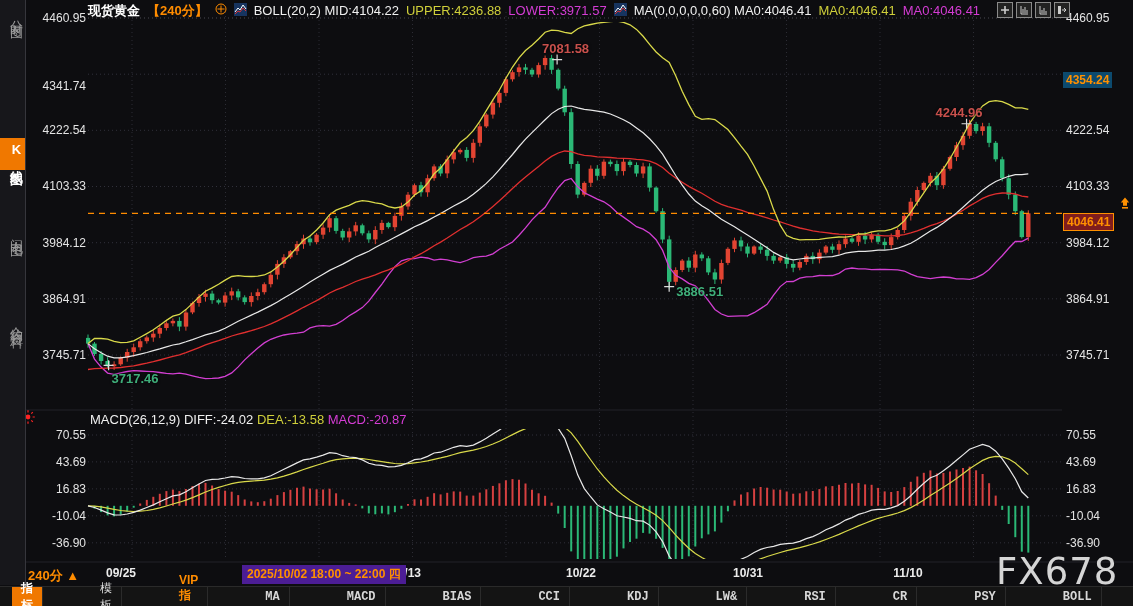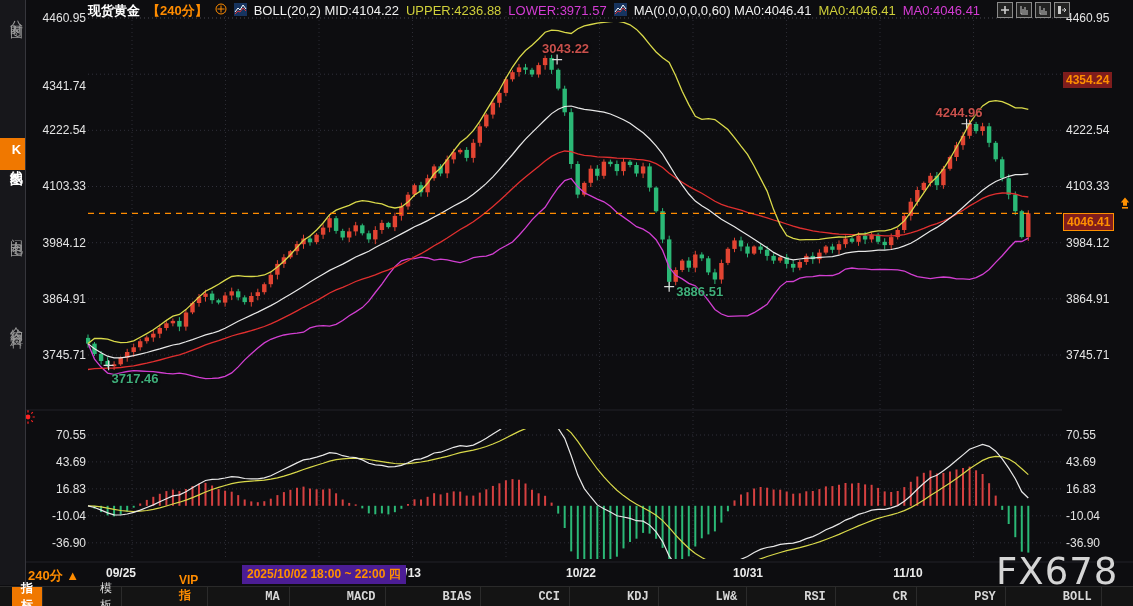--- a/index.html
+++ b/index.html
@@ -21,21 +21,21 @@
   .tbtn{width:14px;height:14px;background:#222;border:1px solid #8a8a8a;display:flex;
         align-items:center;justify-content:center;cursor:pointer;}
   
   .axlab{position:absolute;font-size:12px;color:#e4e4e4;z-index:2;line-height:14px;}
   .axlab.l{left:36px;width:50px;text-align:right;}
   .axlab.r{left:1066px;width:62px;text-align:left;}
   .datelab{position:absolute;top:566px;width:64px;text-align:center;font-size:12px;font-weight:bold;
            color:#ececec;z-index:2;}
   .pricebox{position:absolute;left:1063px;font-size:12px;font-weight:bold;color:#ff9000;
             padding:1px 3px;z-index:3;}
-  .pricebox.prev{background:#7f1d1d;}
+  .pricebox.prev{background:#0c4a6e;}
   .pricebox.cur{background:#7f1d1d;border:1px solid #ff9000;}
   .alert-arrow{position:absolute;left:1119px;top:195px;z-index:3;}
   
   .ann{position:absolute;font-size:13px;font-weight:bold;z-index:2;text-shadow:0 0 3px #000;}
   .ann.red{color:#c8504c;} .ann.green{color:#3fae7a;}
   
   .macdrow{position:absolute;left:90px;top:412px;font-size:13px;z-index:2;white-space:nowrap;}
   .macdrow .w{color:#f0f0f0;} .macdrow .yel{color:#cfcf3a;} .macdrow .mag{color:#d43cd4;}
   
   .period{position:absolute;left:28px;top:567px;color:#ff8c00;font-size:13px;font-weight:bold;
@@ -621,20 +621,25 @@
 
   <span class="burst">
     <svg width="16" height="16">
       <circle cx="8" cy="8" r="2.4" fill="#ff2323"></circle>
       <g stroke="#ff2323" stroke-width="1.2">
         <path d="M8 1.2v2.2M8 12.6v2.2M1.2 8h2.2M12.6 8h2.2M3.2 3.2l1.5 1.5M11.3 11.3l1.5 1.5M12.8 3.2l-1.5 1.5M4.7 11.3l-1.5 1.5"></path>
       </g>
     </svg>
   </span>
 
+  <div class="macdrow">
+    <span class="w">MACD(26,12,9) DIFF:-24.02</span>
+    <span class="yel">DEA:-13.58</span>
+    <span class="mag">MACD:-20.87</span>
+  </div>
 
   <div class="period">240分 ▲</div>
   <div class="tooltip">2025/10/02 18:00 ~ 22:00 四</div>
   <div class="watermark">FX678</div>
 
   <div class="tabbar" id="tabbar">
       <div class="tab active">指标</div>
       <div class="tab ">模板</div>
       <div class="tab vip">VIP指标</div>
       <div class="tab en">MA</div>
@@ -674,18 +679,18 @@
       <div class="axlab r" style="top: 481.89px;">16.83</div>
       <div class="axlab l" style="top: 508.845px;">-10.04</div>
       <div class="axlab r" style="top: 508.845px;">-10.04</div>
       <div class="axlab l" style="top: 535.79px;">-36.90</div>
       <div class="axlab r" style="top: 535.79px;">-36.90</div>
       <div class="datelab" style="top: 566px; left: 89px;">09/25</div>
       <div class="datelab" style="top: 566px; left: 374px;">10/13</div>
       <div class="datelab" style="top: 566px; left: 549px;">10/22</div>
       <div class="datelab" style="top: 566px; left: 716px;">10/31</div>
       <div class="datelab" style="top: 566px; left: 876px;">11/10</div>
-      <div class="ann red" style="top: 40.533px; left: 542.1px;">3043.22</div>
+      <div class="ann red" style="top: 40.533px; left: 542.1px;">7081.58</div>
       <div class="ann red" style="top: 104.767px; left: 935.55px;">4244.96</div>
       <div class="ann green" style="top: 284px; left: 676.17px;">3886.51</div>
       <div class="ann green" style="top: 371.306px; left: 111.59px;">3717.46</div>
     </div>
 </div>
 
 </body></html>

